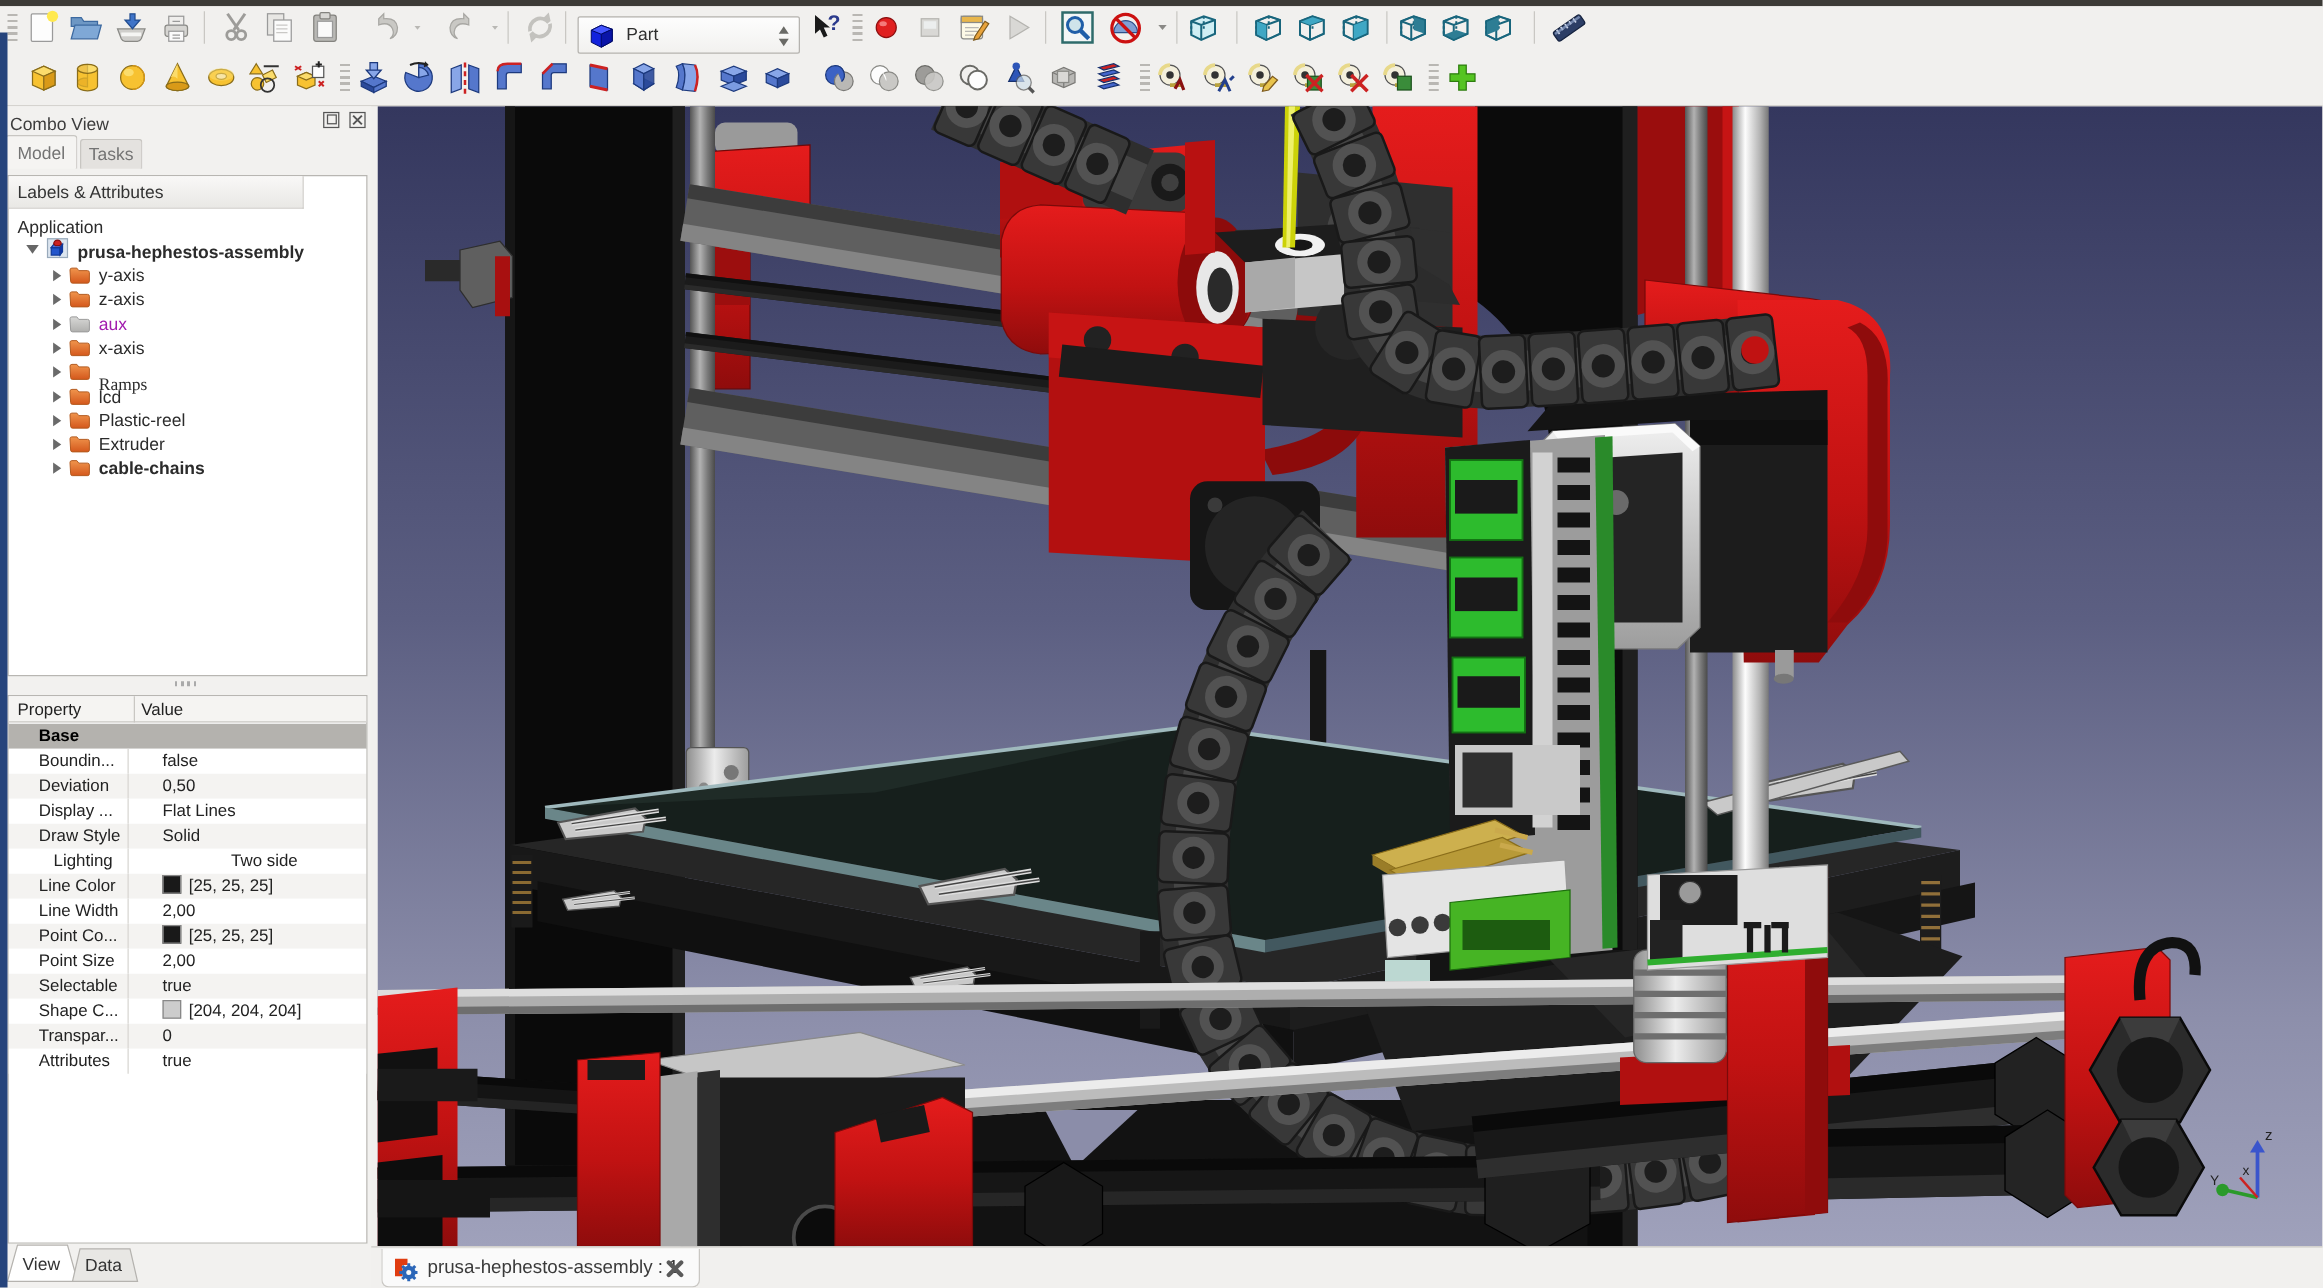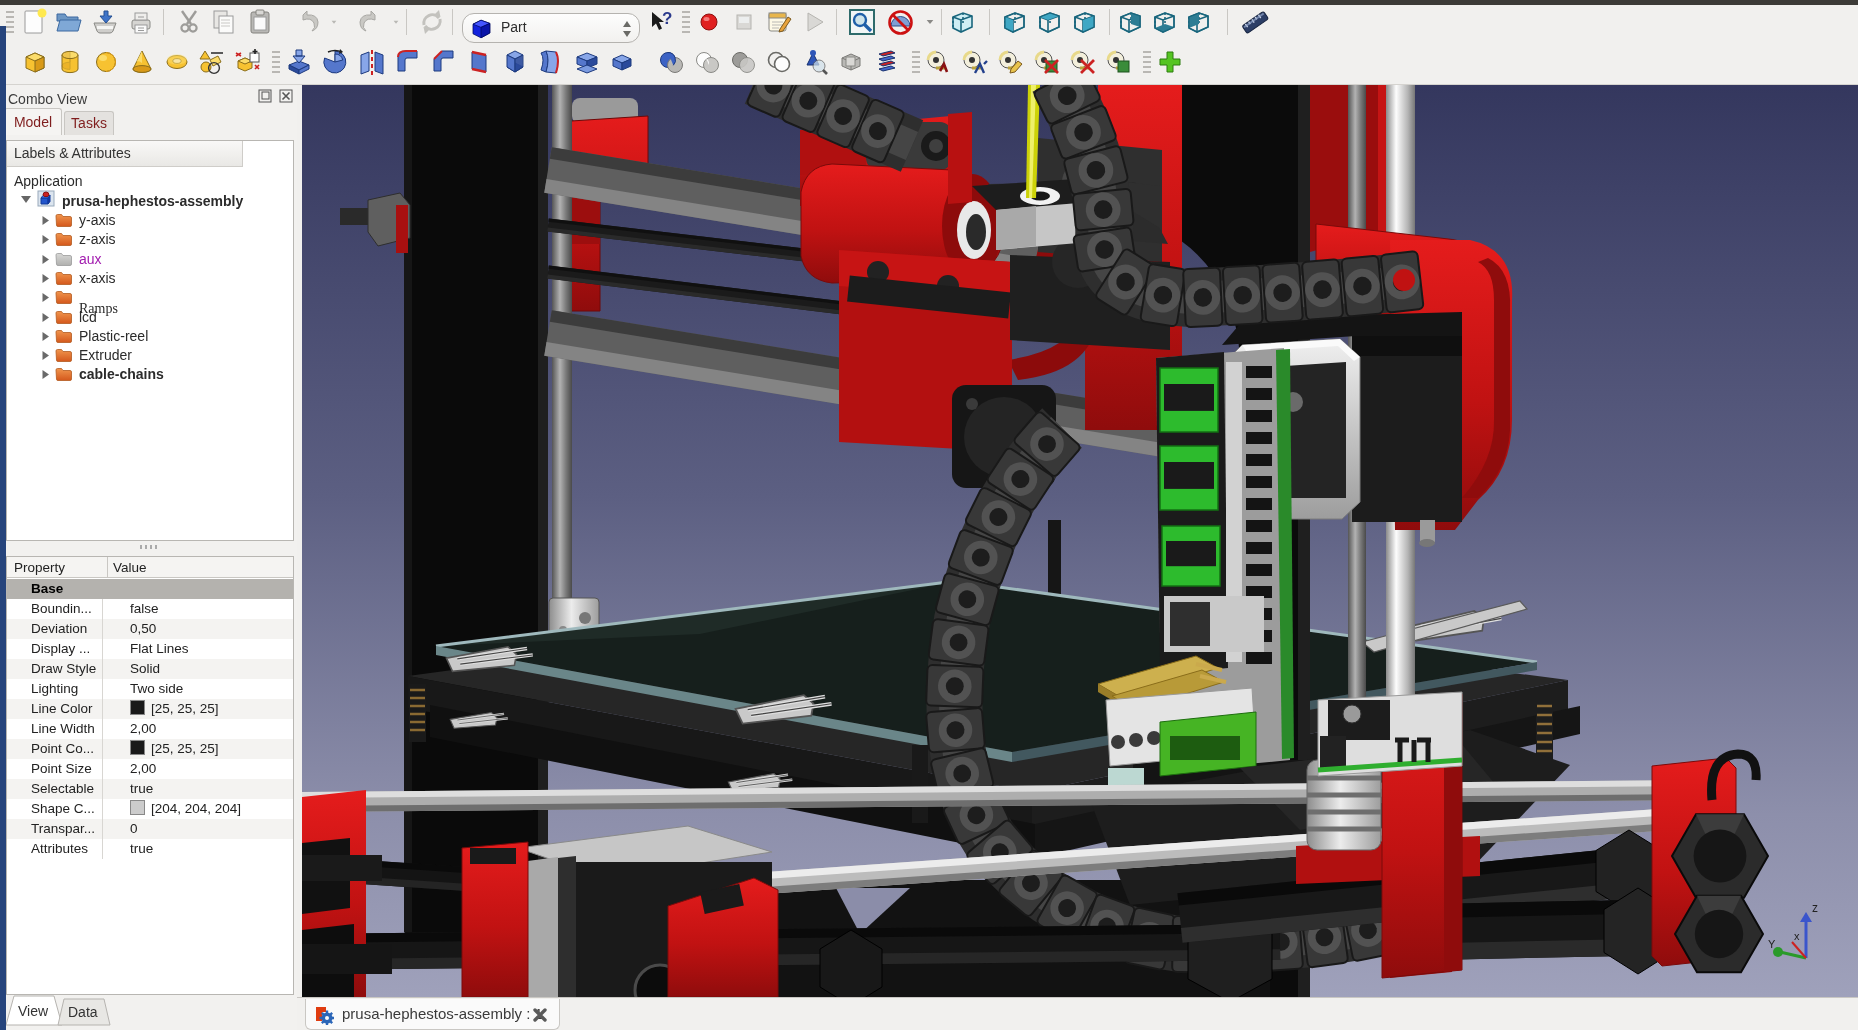--- a/index.html
+++ b/index.html
@@ -7,27 +7,27 @@
 *{box-sizing:border-box;}
 .abs{position:absolute;}
 #topstrip{left:0;top:0;width:1858px;height:5px;background:#3c3b37;}
 #toolbar{left:0;top:5px;width:1858px;height:80px;background:#f1f0ee;border-bottom:1px solid #d5d3cf;}
 .tbrow{position:absolute;left:0;height:38px;width:1858px;}
 .ticon{position:absolute;top:2px;width:30px;height:30px;}
 .tsep{position:absolute;top:4px;width:1px;height:26px;background:#c9c7c3;}
 .grip{position:absolute;width:8px;height:22px;top:6px;
  background:repeating-linear-gradient(to bottom,#b9b7b3 0 2px,transparent 2px 5px);}
 #combo{position:absolute;left:462px;top:8px;width:178px;height:30px;background:linear-gradient(#fdfdfd,#f2f1ef);
- border:1px solid #b5b3af;border-radius:12px;font-size:14px;color:#2e2e2e;}
+ border:1px solid #b5b3af;border-radius:2px;font-size:14px;color:#2e2e2e;}
 
 #lpanel{left:0;top:85px;width:297px;height:945px;background:#f2f1ef;}
 #lblue{left:0;top:26px;width:6px;height:1004px;background:#26447c;z-index:6;}
 .ptitle{position:absolute;left:8px;top:6px;font-size:14px;color:#3c3c3c;}
 .tab{position:absolute;height:27px;border:1px solid #c8c6c2;border-bottom:none;border-radius:3px 3px 0 0;
- font-size:14px;color:#7f1d1d;text-align:center;line-height:26px;background:#e4e2df;}
+ font-size:14px;color:#737373;text-align:center;line-height:26px;background:#e4e2df;}
 .tab.on{background:#f5f4f2;}
 #tree{position:absolute;left:6px;top:55px;width:288px;height:401px;background:#ffffff;border:1px solid #b8b6b2;}
 #lah{position:absolute;left:0;top:0;width:236px;height:26px;background:linear-gradient(#f9f8f7,#e9e8e5);
  border-right:1px solid #cfcdc9;border-bottom:1px solid #cfcdc9;font-size:14px;color:#333;line-height:25px;padding-left:7px;}
 .trow{position:absolute;left:0;font-size:14px;color:#2b2b2b;height:19px;line-height:19px;}
 
 #pgrid{position:absolute;left:6px;top:471px;width:288px;height:439px;background:#ffffff;border:1px solid #b8b6b2;}
 .prow{position:absolute;left:0;width:286px;height:20px;font-size:13.5px;color:#222;}
 .pc1{position:absolute;left:0;top:0;width:96px;height:20px;padding-left:24px;line-height:20px;border-right:1px solid #d8d6d2;overflow:hidden;}
 .pc2{position:absolute;left:101px;top:0;width:185px;height:20px;padding-left:22px;line-height:20px;}
@@ -525,21 +525,21 @@
           <div class="pc2">0,50</div>
         </div>
         <div class="prow" style="top:82px;background:#ffffff;">
       <div class="pc1">Display ...</div>
           <div class="pc2">Flat Lines</div>
         </div>
         <div class="prow" style="top:102px;background:#f4f3f1;">
       <div class="pc1">Draw Style</div>
           <div class="pc2">Solid</div>
         </div>
-        <div class="prow" style="top:122px;background:#ffffff;">
+        <div class="prow" style="top:122px;background:#ffffff;text-align:center;">
       <div class="pc1">Lighting</div>
           <div class="pc2">Two side</div>
         </div>
         <div class="prow" style="top:142px;background:#f4f3f1;">
       <div class="pc1">Line Color</div>
           <div class="pc2"><span class="swatch" style="background:#191919;"></span>[25, 25, 25]</div>
         </div>
         <div class="prow" style="top:162px;background:#ffffff;">
       <div class="pc1">Line Width</div>
           <div class="pc2">2,00</div>

